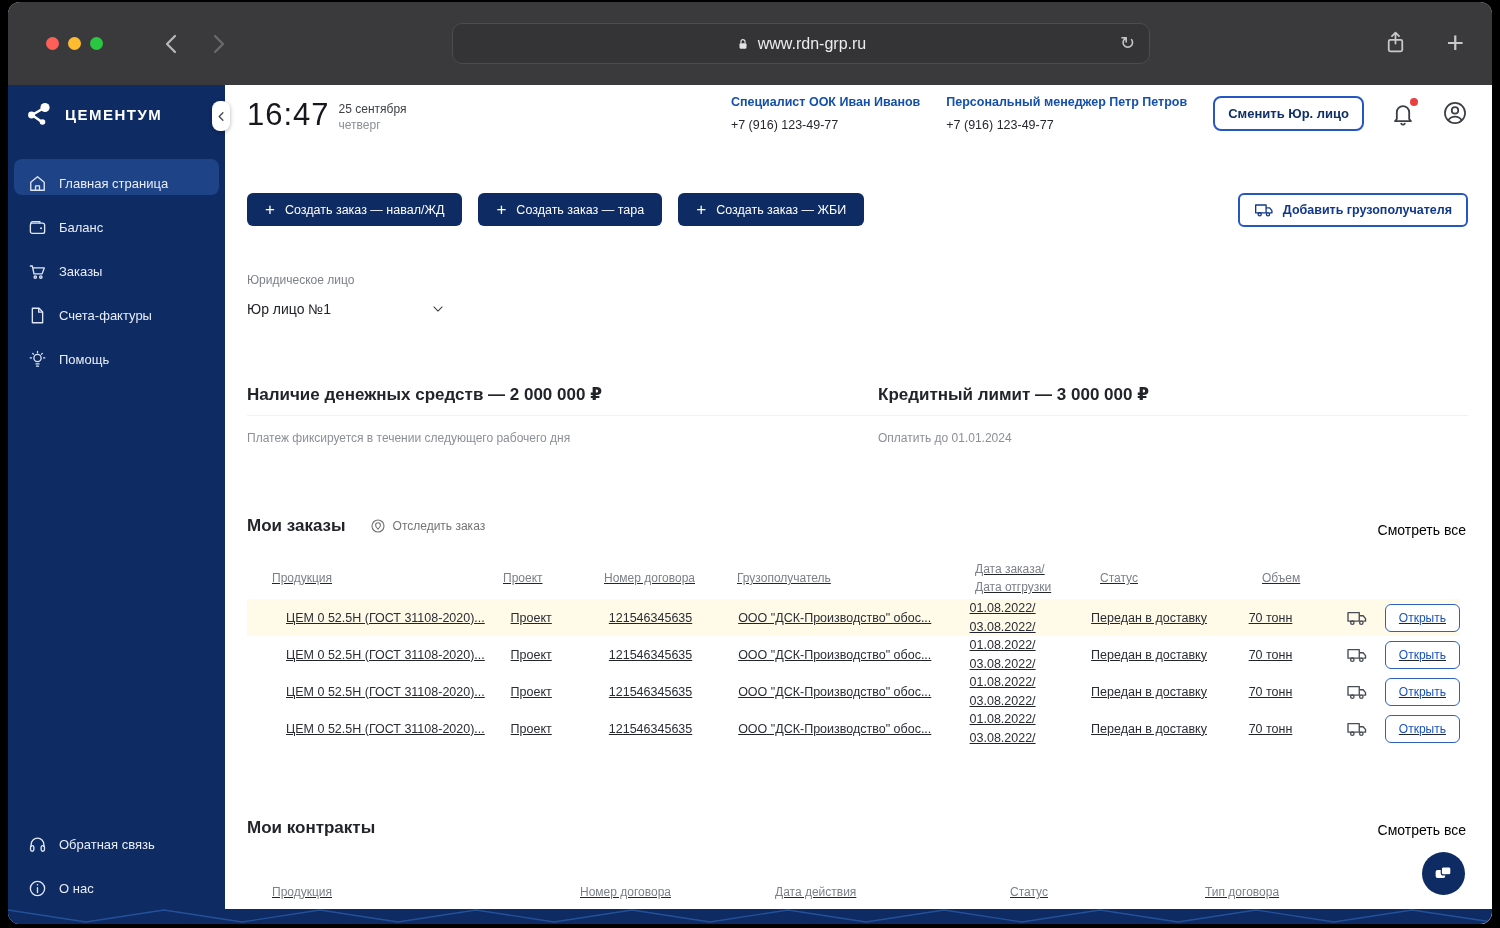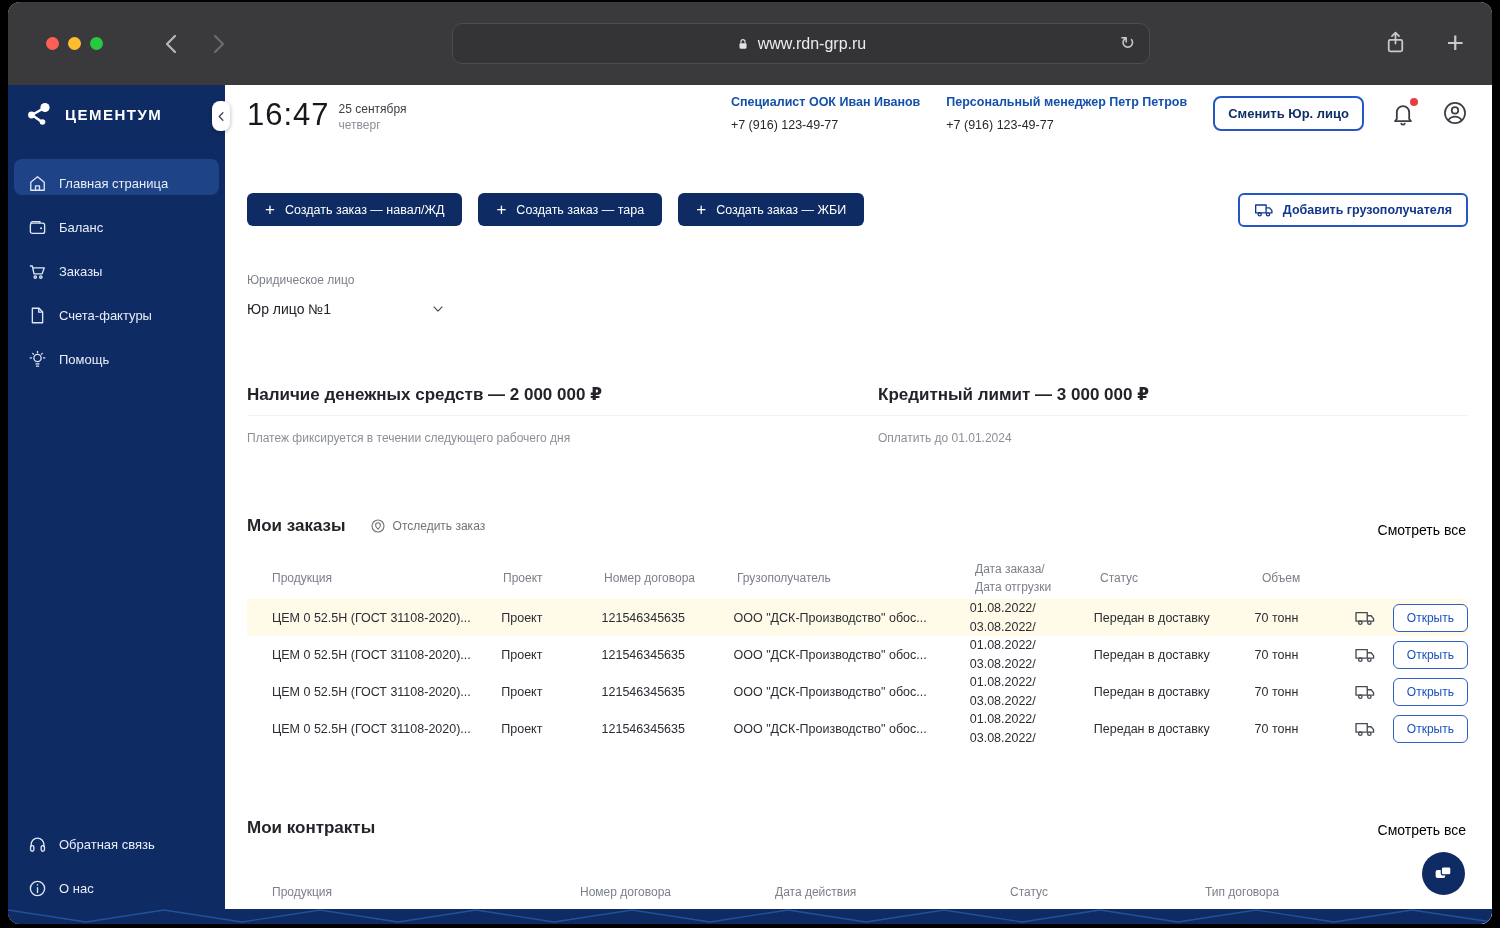--- a/index.html
+++ b/index.html
@@ -94,25 +94,25 @@
   .bal-note  { position:absolute; top:346px; font-size:12px; color:#8b8f97; }
   .bal-cash{ left:22px; } .bal-credit{ left:653px; }
 
   .sec-title { font-size:17px; font-weight:bold; color:#22242a; }
   .orders-head { position:absolute; left:22px; top:431px; display:flex; align-items:center; gap:24px; }
   .link-blue { display:flex; align-items:center; gap:7px; color:#737373; font-size:12px; cursor:pointer; }
   .link-blue .t-icon{ width:16px; height:16px; }
   .see-all { position:absolute; right:26px; font-size:14px; color:#000000; cursor:pointer; }
   .see-all.orders{ top:437px; } .see-all.contracts{ top:737px; }
 
-  .table { position:absolute; left:22px; right:24px; }
+  .table { position:absolute; left:22px; right:32px;text-decoration:underline; }
   .orders-table{ top:472px; } .contracts-table{ top:786px; }
   .t-hrow { display:flex; align-items:center; height:42px; padding-left:25px;
     font-size:12px; color:#7b8089; }
-  .t-row { display:flex; align-items:center; height:37px; padding-left:25px;
+  .t-row { display:flex; align-items:center; height:37px; padding-left:39px;
     font-size:12.5px; color:#2a2d34; background:#fff; }
   .row-highlight { background:#fffbe8; }
   .co-product{width:231px;} .co-project{width:101px;} .co-contract{width:133px;}
   .co-consignee{width:238px;} .co-dates{width:125px; line-height:1.5;} .co-status{width:162px;}
   .co-volume{width:100px;}
   .cc-product{width:308px;} .cc-contract{width:195px;} .cc-dates{width:235px;}
   .cc-status{width:195px;} .cc-type{width:190px;}
   .row-truck { width:22px; height:18px; margin-left:auto; color:#474b54; cursor:pointer; }
   .row-truck svg{ width:22px; height:18px; }
   .btn-open { margin-left:17px; padding:6px 13px; background:#fff; border:1.5px solid #2e5fc4;

